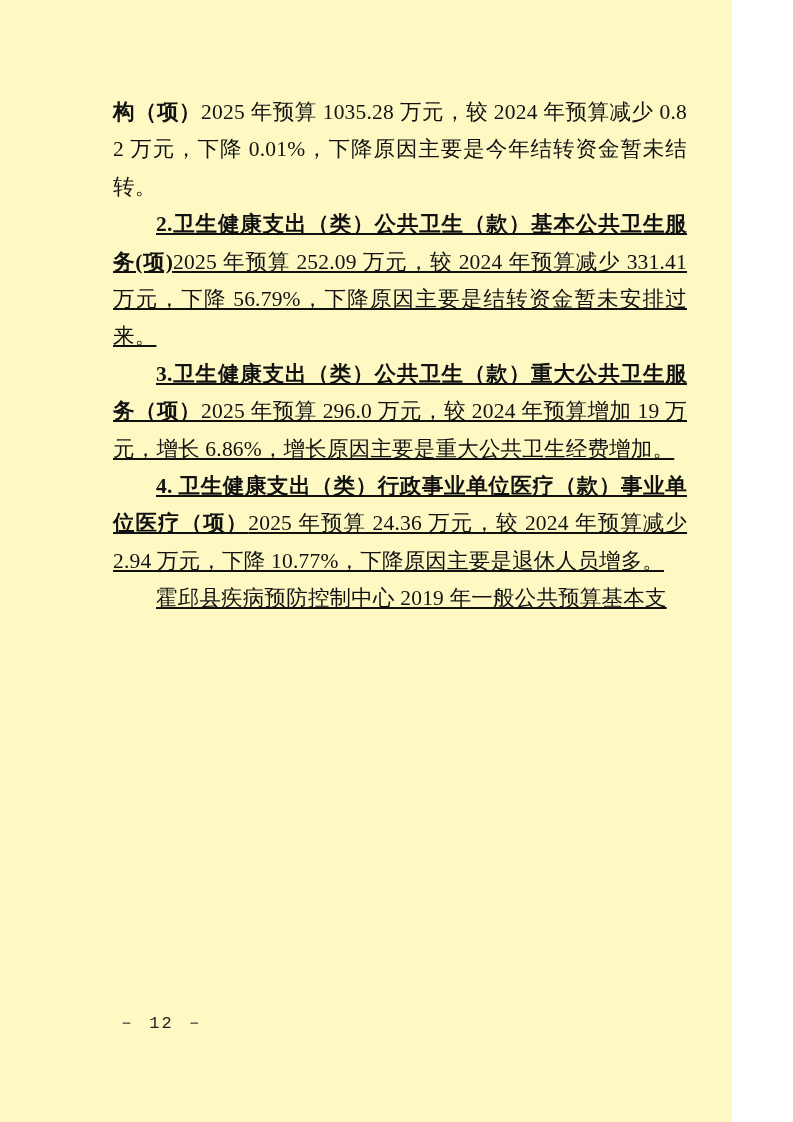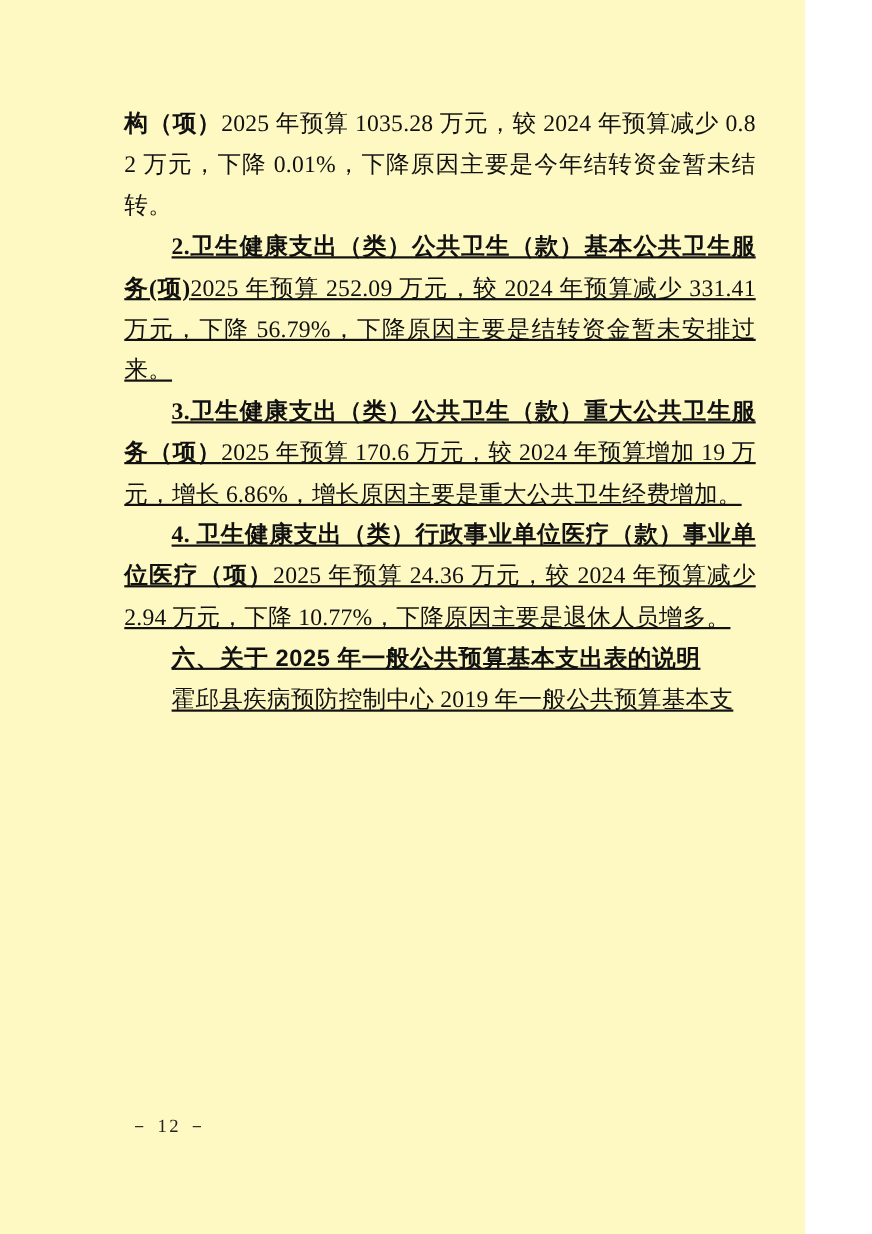--- a/index.html
+++ b/index.html
@@ -45,29 +45,28 @@
     letter-spacing: 0.5px;
   }
   .footer {
     position: absolute;
     left: 118px;
     top: 1012px;
     font-size: 17px;
     line-height: 24px;
     letter-spacing: 2px;
     color: #222222;
-    font-family: Liberation Serif, serif;
+    font-family: Liberation Mono, monospace;
   }
 </style>
 </head>
 <body>
 
 <div class="page">
   <div class="content">
       <p class=""><span class="bold">构（项）</span><span>2025 年预算 1035.28 万元，较 2024 年预算减少 0.82 万元，下降 0.01%，下降原因主要是今年结转资金暂未结转。</span></p>
       <p class="indent"><span class="bold">2.卫生健康支出（类）公共卫生（款）基本公共卫生服务(项)</span><span>2025 年预算 252.09 万元，较 2024 年预算减少 331.41 万元，下降 56.79%，下降原因主要是结转资金暂未安排过来。</span></p>
-      <p class="indent"><span class="bold">3.卫生健康支出（类）公共卫生（款）重大公共卫生服务（项）</span><span>2025 年预算 170.6 万元，较 2024 年预算增加 19 万元，增长 6.86%，增长原因主要是重大公共卫生经费增加。</span></p>
+      <p class="indent"><span class="bold">3.卫生健康支出（类）公共卫生（款）重大公共卫生服务（项）</span><span>2025 年预算 296.0 万元，较 2024 年预算增加 19 万元，增长 6.86%，增长原因主要是重大公共卫生经费增加。</span></p>
       <p class="indent"><span class="bold">4. 卫生健康支出（类）行政事业单位医疗（款）事业单位医疗（项）</span><span>2025 年预算 24.36 万元，较 2024 年预算减少 2.94 万元，下降 10.77%，下降原因主要是退休人员增多。</span></p>
-      <p class="indent heading"><span class="bold">六、关于 2025 年一般公共预算基本支出表的说明</span></p>
       <p class="indent"><span>霍邱县疾病预防控制中心 2019 年一般公共预算基本支</span></p>
     </div>
   <div class="footer">－ 12 －</div>
 </div>
 
 </body></html>

